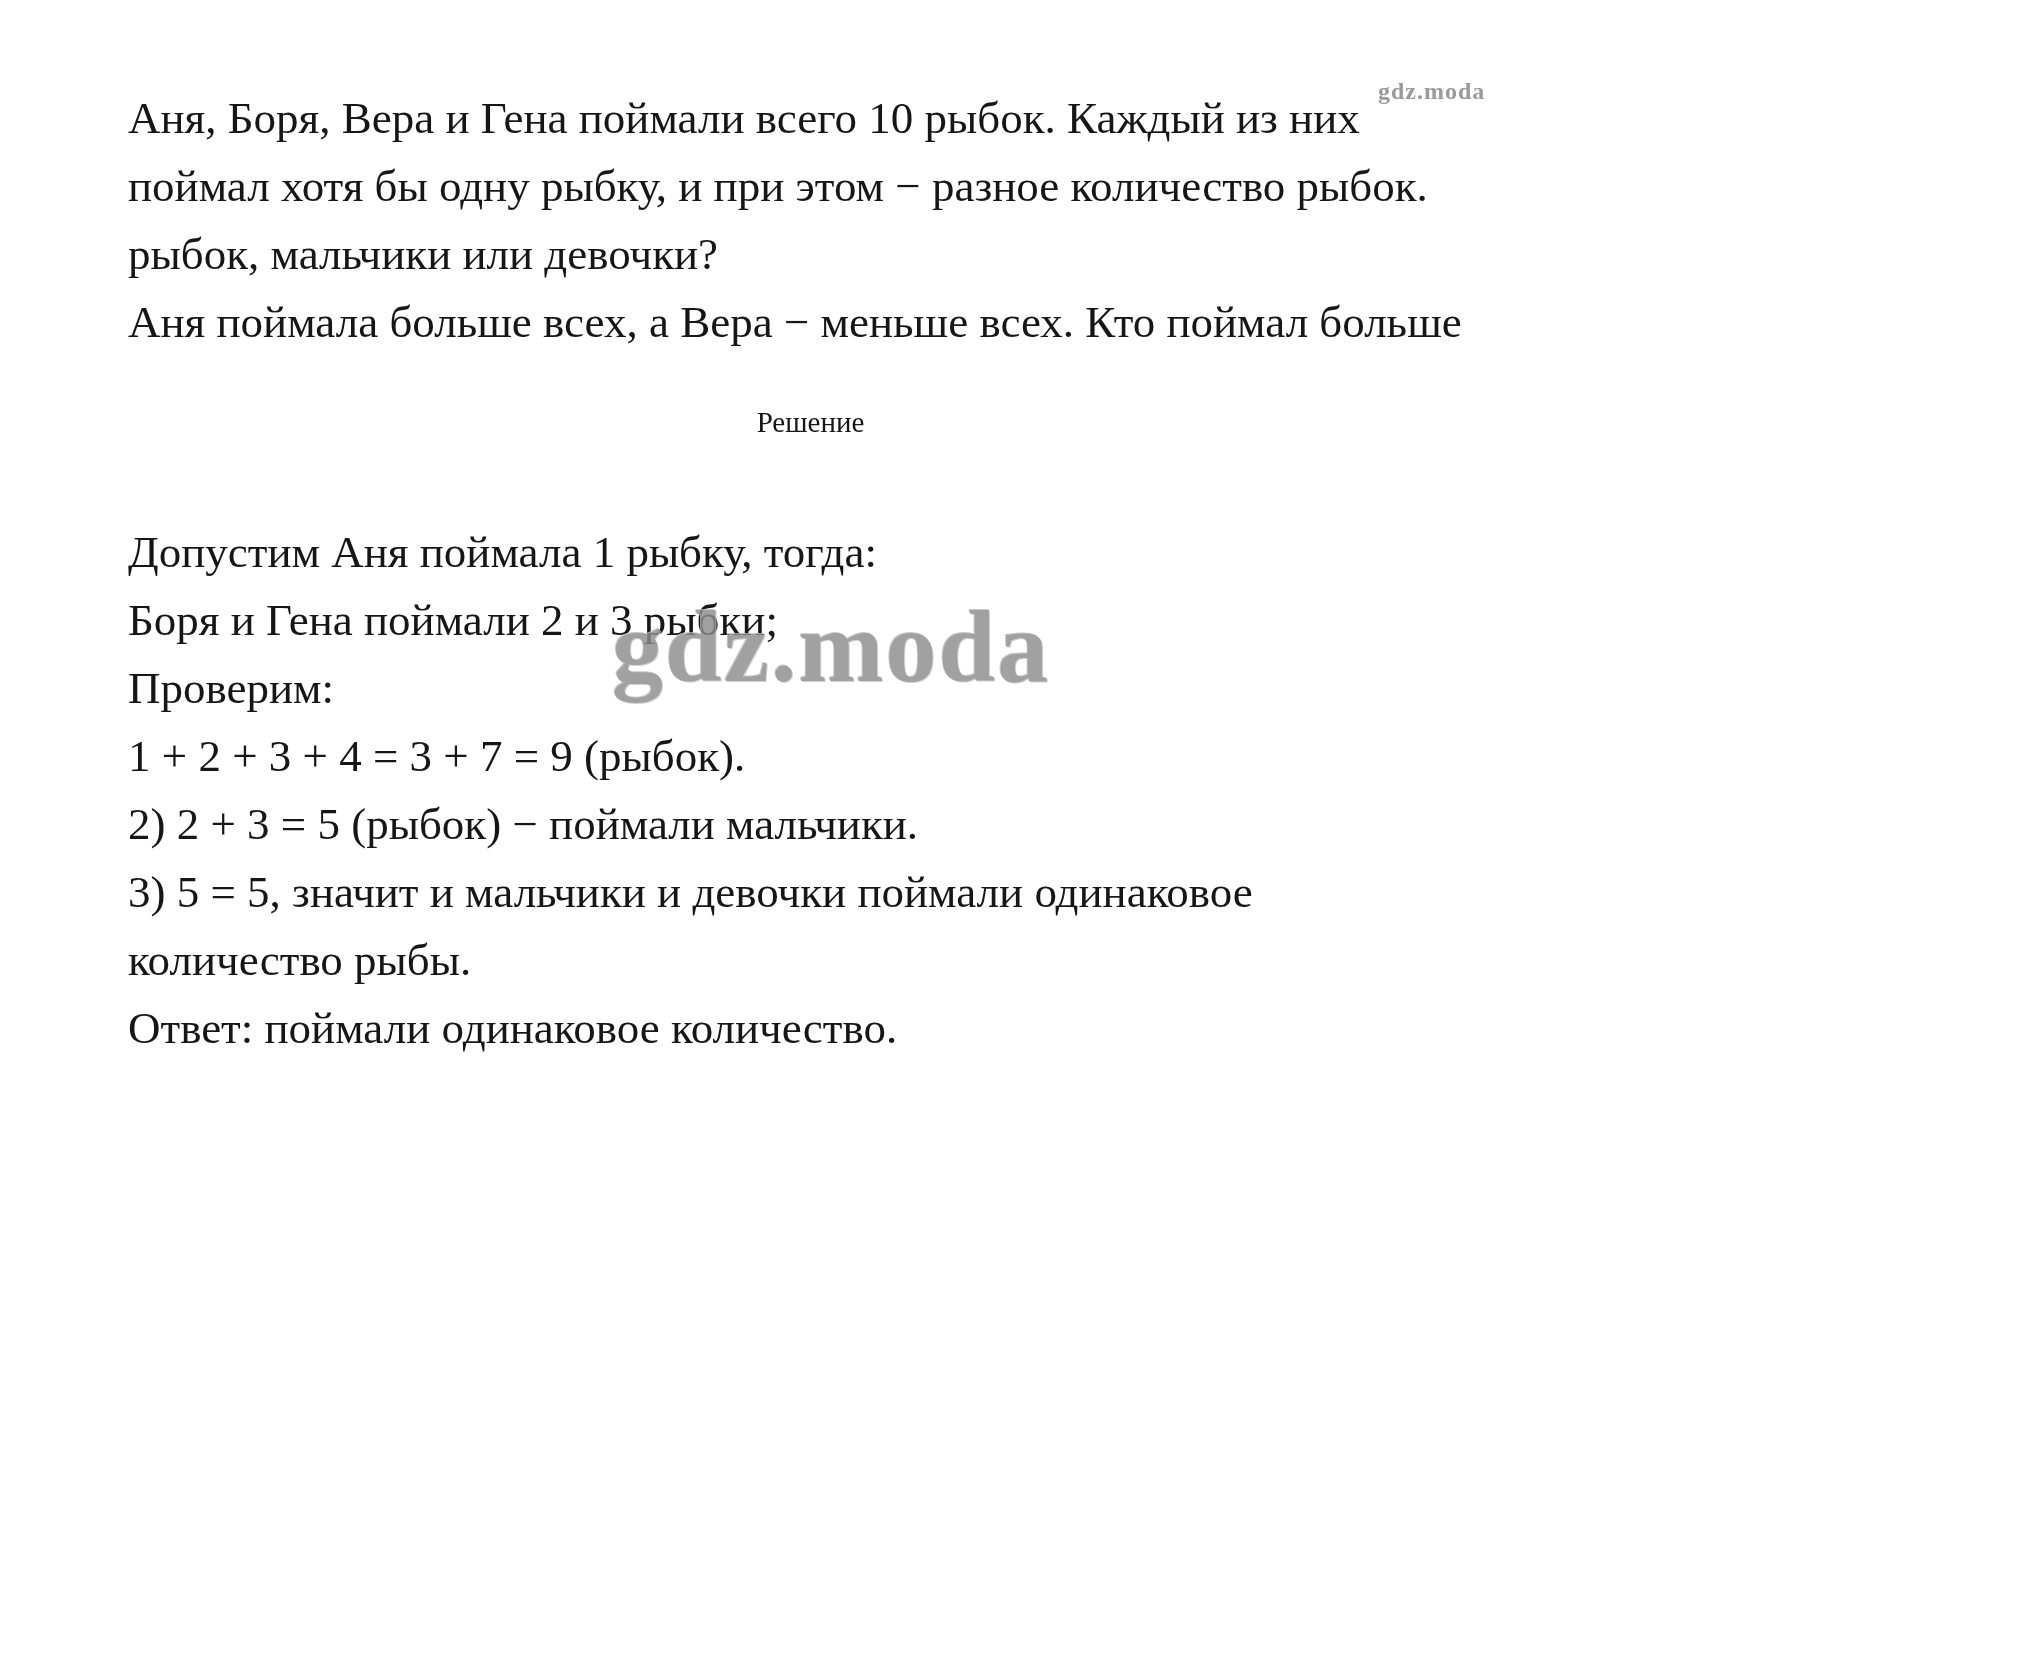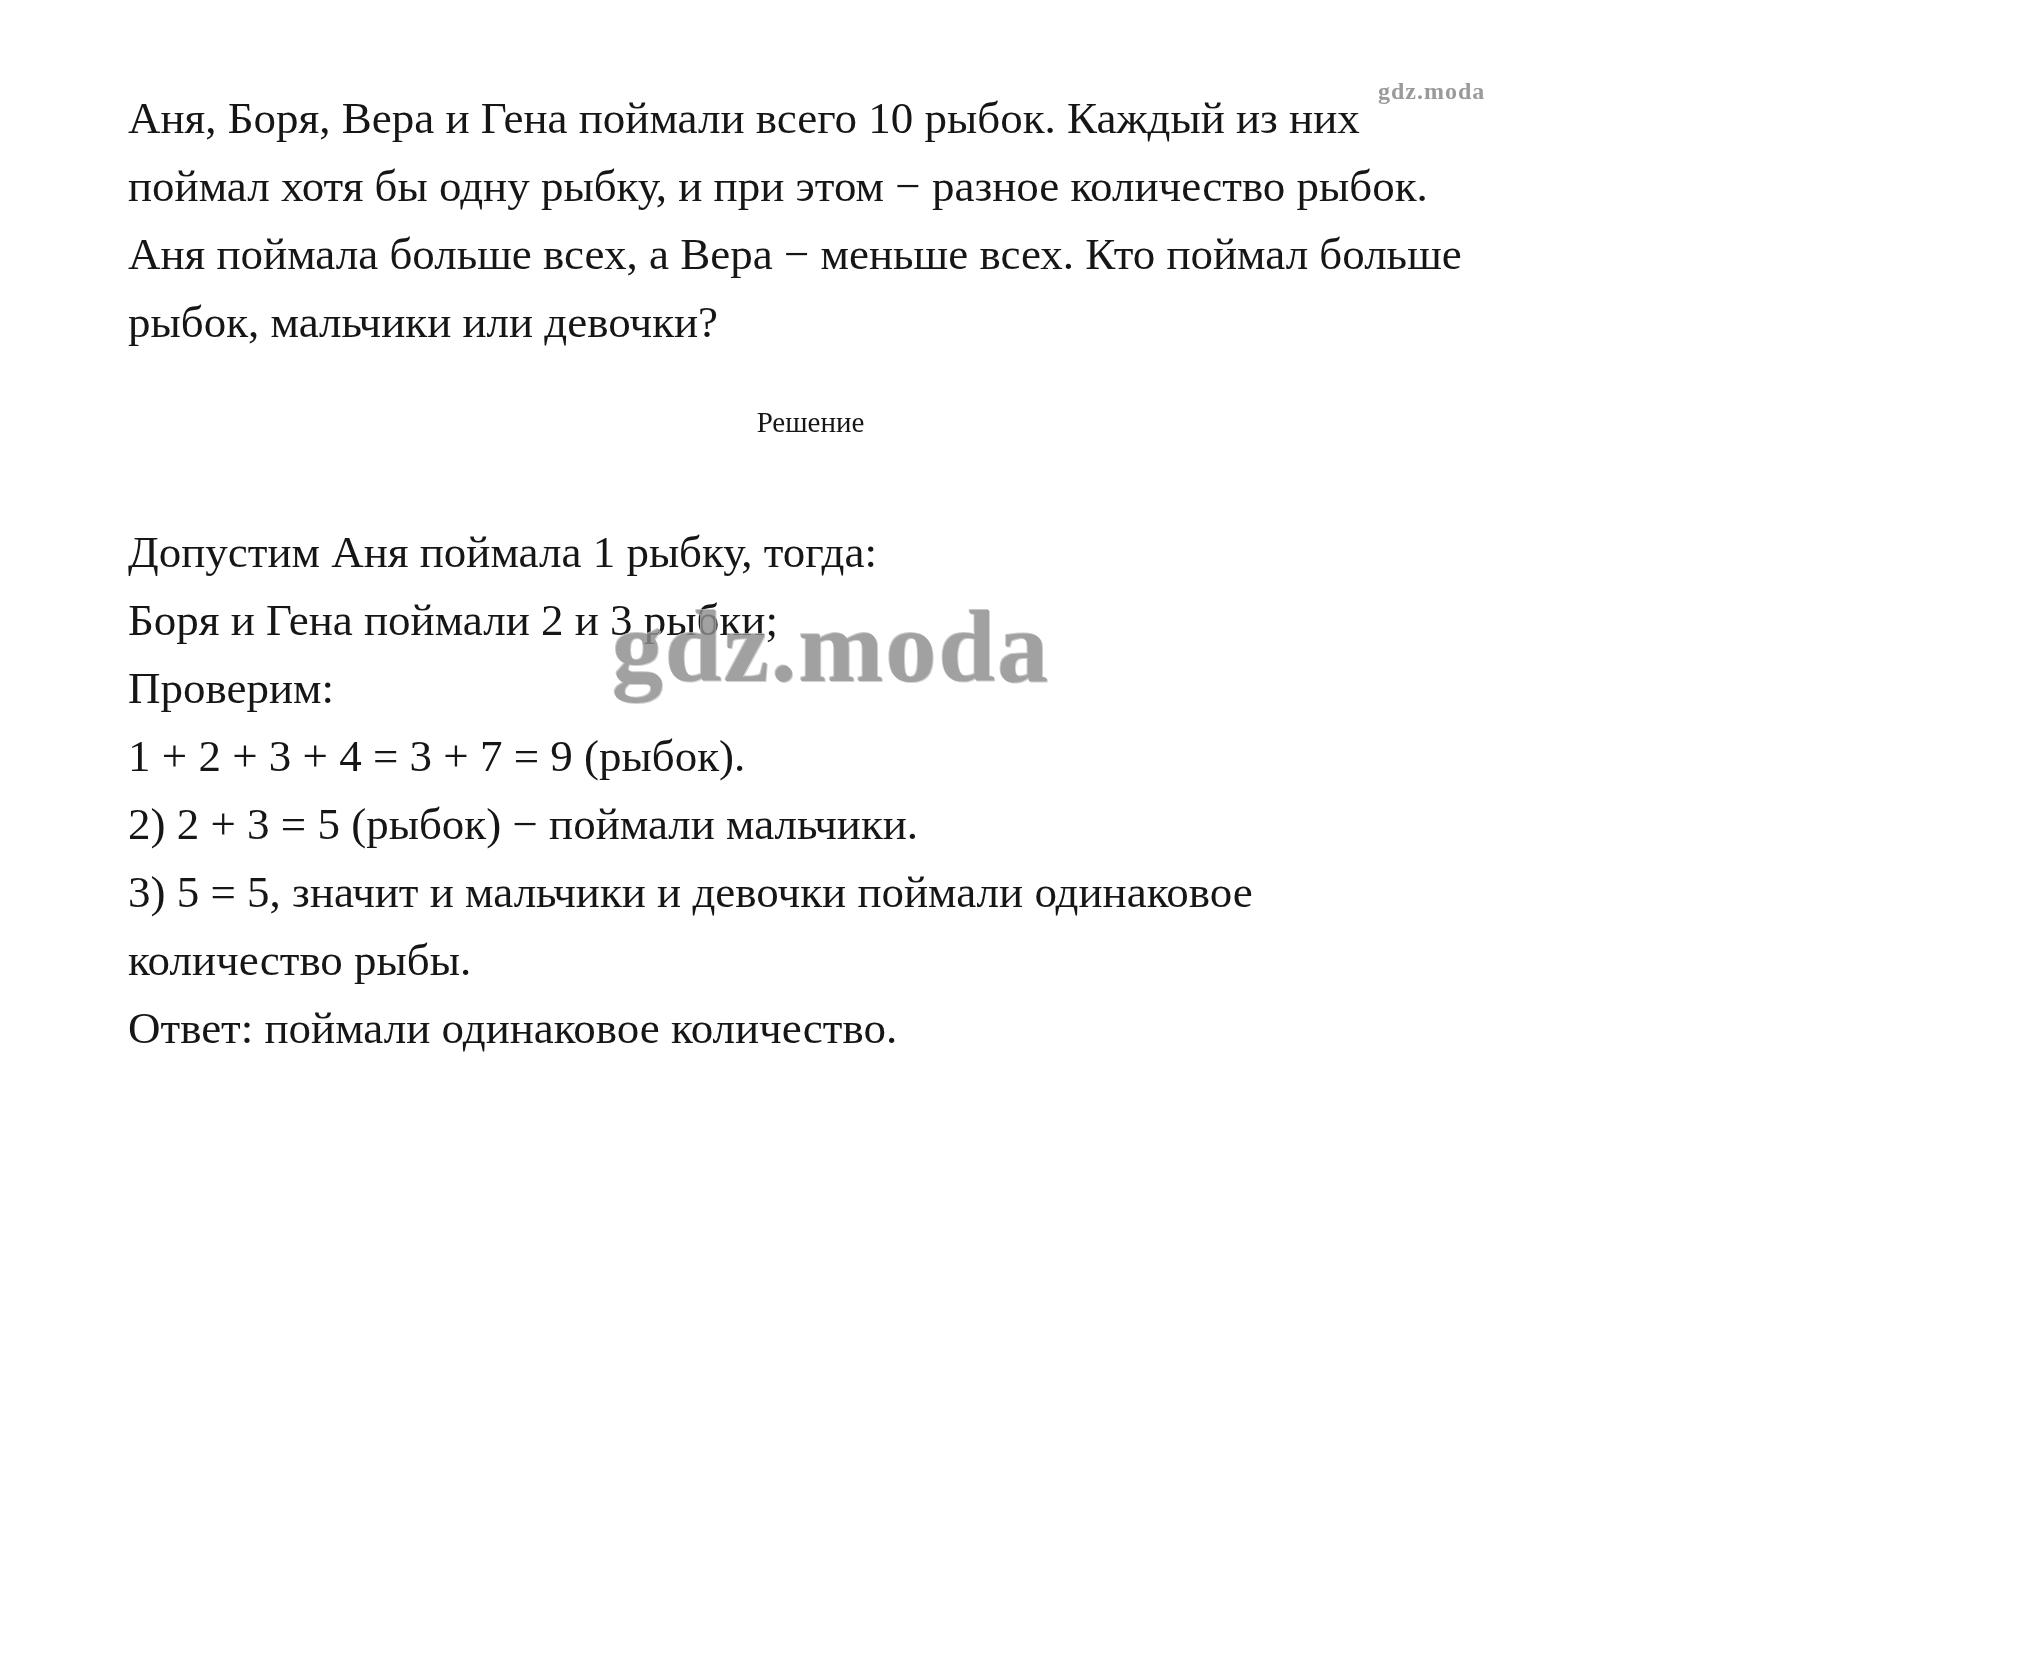--- a/index.html
+++ b/index.html
@@ -68,22 +68,22 @@
 
   <div class="watermark-small">gdz.moda</div>
 
   <div class="watermark-large">gdz.moda</div>
 
   <div class="content">
 
     <div class="problem">
       <div class="line">Аня, Боря, Вера и Гена поймали всего 10 рыбок. Каждый из них</div>
       <div class="line">поймал хотя бы одну рыбку, и при этом − разное количество рыбок.</div>
+      <div class="line">рыбок, мальчики или девочки?</div>
       <div class="line">Аня поймала больше всех, а Вера − меньше всех. Кто поймал больше</div>
-      <div class="line">рыбок, мальчики или девочки?</div>
     </div>
 
     <div class="heading">Решение</div>
 
     <div class="solution">
       <div class="line">Допустим Аня поймала 1 рыбку, тогда:</div>
       <div class="line">Боря и Гена поймали 2 и 3 рыбки;</div>
       <div class="line">Проверим:</div>
       <div class="line">1 + 2 + 3 + 4 = 3 + 7 = 9 (рыбок).</div>
       <div class="line">2) 2 + 3 = 5 (рыбок) − поймали мальчики.</div>

